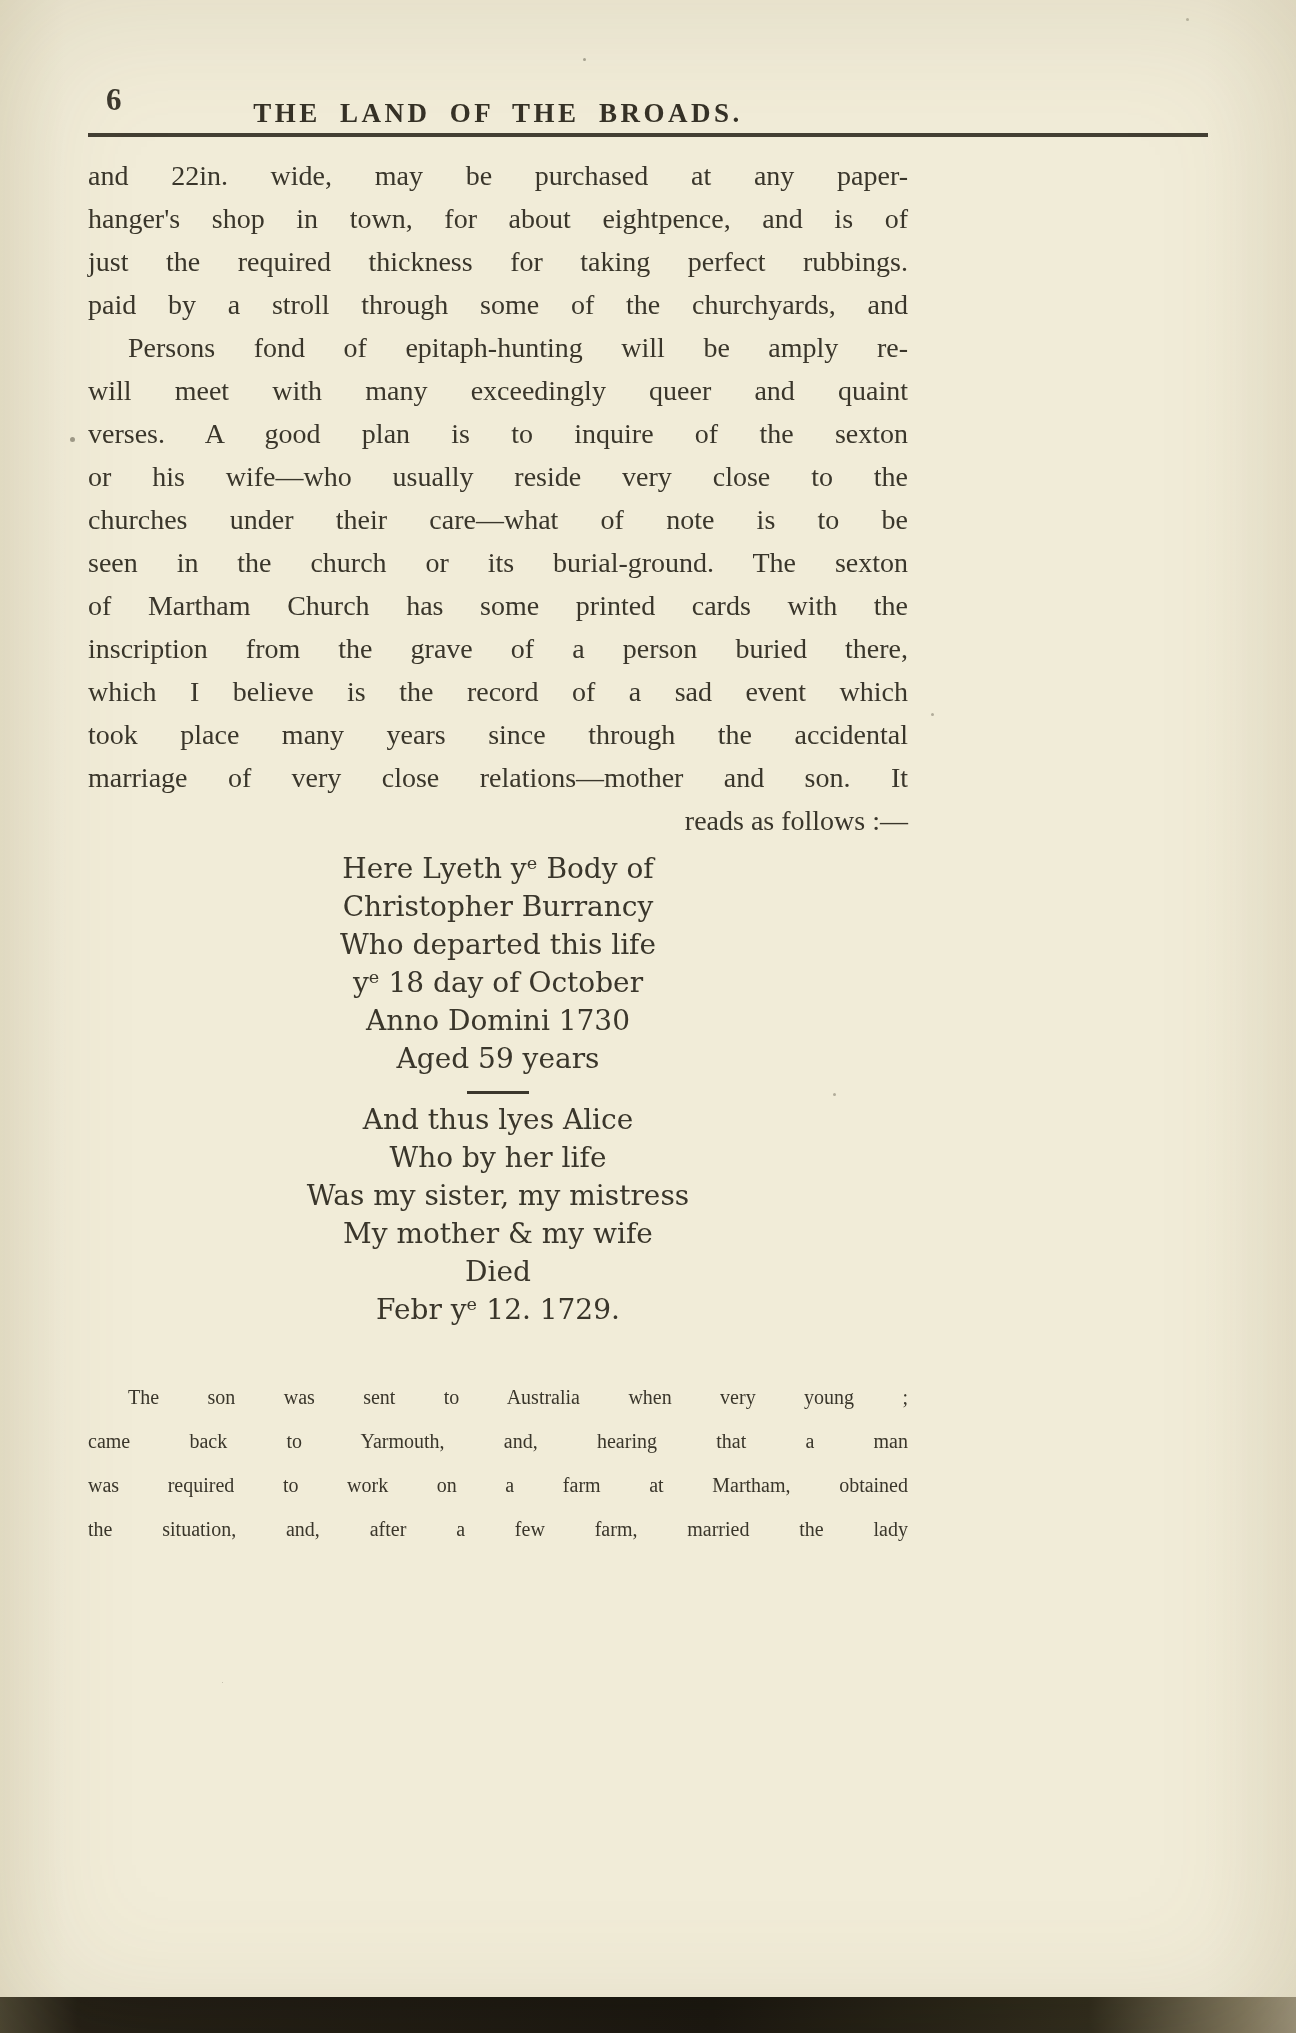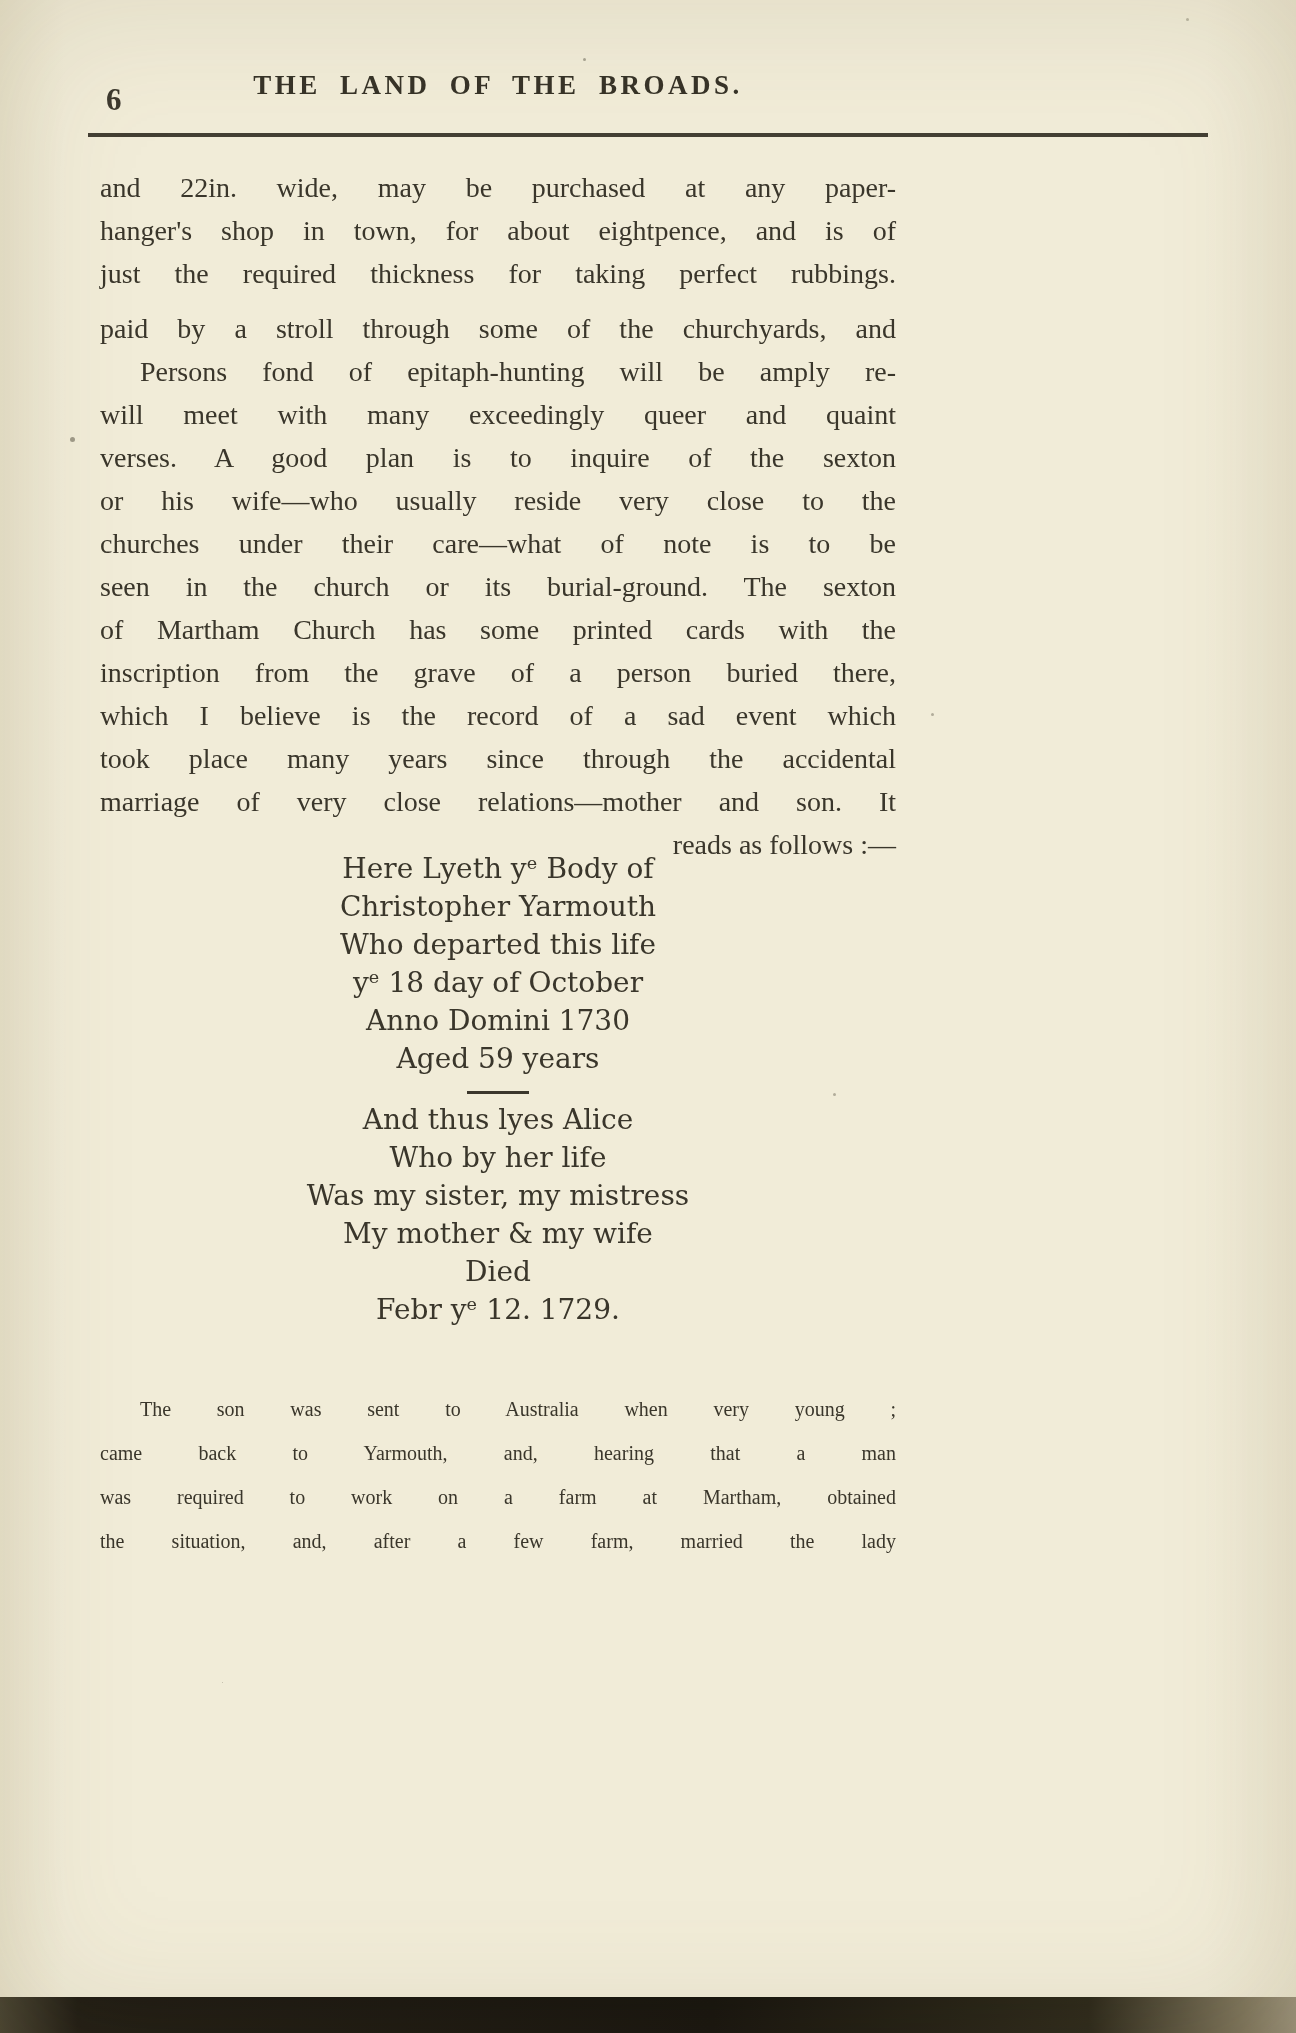--- a/index.html
+++ b/index.html
@@ -28,21 +28,21 @@
     left: 106px;
     top: 82px;
     font-size: 31px;
     font-weight: bold;
     color: #3c382d;
   }
 
   .header-title {
     position: absolute;
     left: 88px;
-    top: 70px;
+    top: 98px;
     width: 820px;
     text-align: center;
     font-size: 27px;
     font-weight: bold;
     letter-spacing: 3.5px;
     word-spacing: 9px;
     color: #363227;
   }
 
   .header-rule {
@@ -65,21 +65,21 @@
 
   .closing-text {
     position: absolute;
     left: 88px;
     top: 1375px;
     width: 820px;
     font-size: 20px;
     line-height: 44px;
   }
 
-  .para { margin: 12px; }
+  .para { margin: 0; }
   .line { text-align: right; }
   .line.fill { text-align: justify; text-align-last: justify; }
   .line.indent { text-indent: 40px; }
 
   .epitaph {
     position: absolute;
     left: 88px;
     top: 850px;
     width: 820px;
     text-align: center;
@@ -158,21 +158,21 @@
         <div class="line fill">which I believe is the record of a sad event which</div>
         <div class="line fill">took place many years since through the accidental</div>
         <div class="line fill">marriage of very close relations—mother and son. It</div>
         <div class="line">reads as follows :—</div>
       </div>
     </div>
 
   <div class="epitaph">
     <div class="stanza">
         <div class="vline">Here Lyeth yᵉ Body of</div>
-        <div class="vline">Christopher Yarmouth</div>
+        <div class="vline">Christopher Burrancy</div>
         <div class="vline">Who departed this life</div>
         <div class="vline">yᵉ 18 day of October</div>
         <div class="vline">Anno Domini 1730</div>
         <div class="vline">Aged 59 years</div>
       </div>
     <div class="stanza-rule"></div>
     <div class="stanza">
         <div class="vline">And thus lyes Alice</div>
         <div class="vline">Who by her life</div>
         <div class="vline">Was my sister, my mistress</div>

